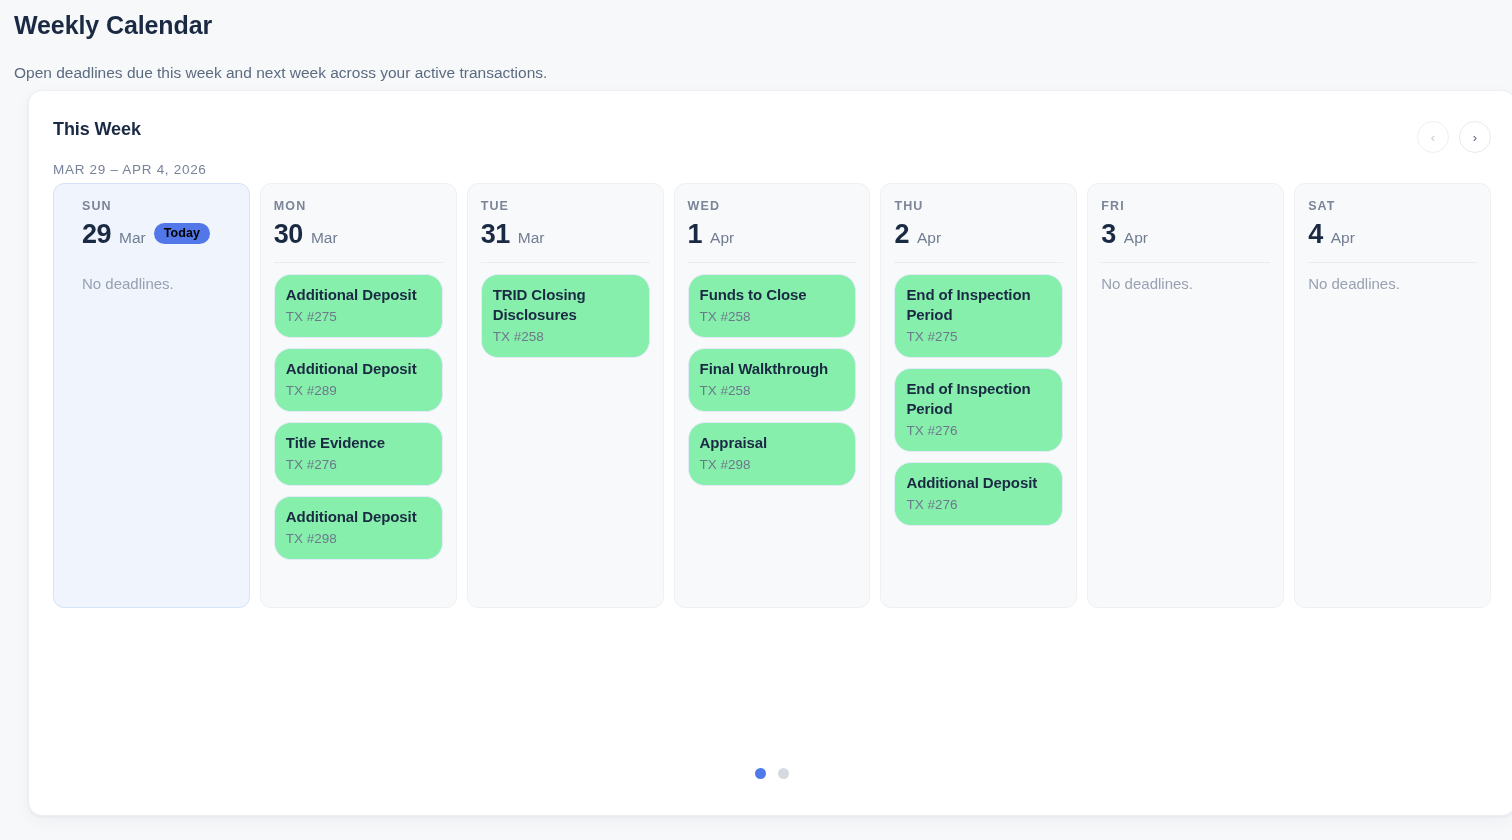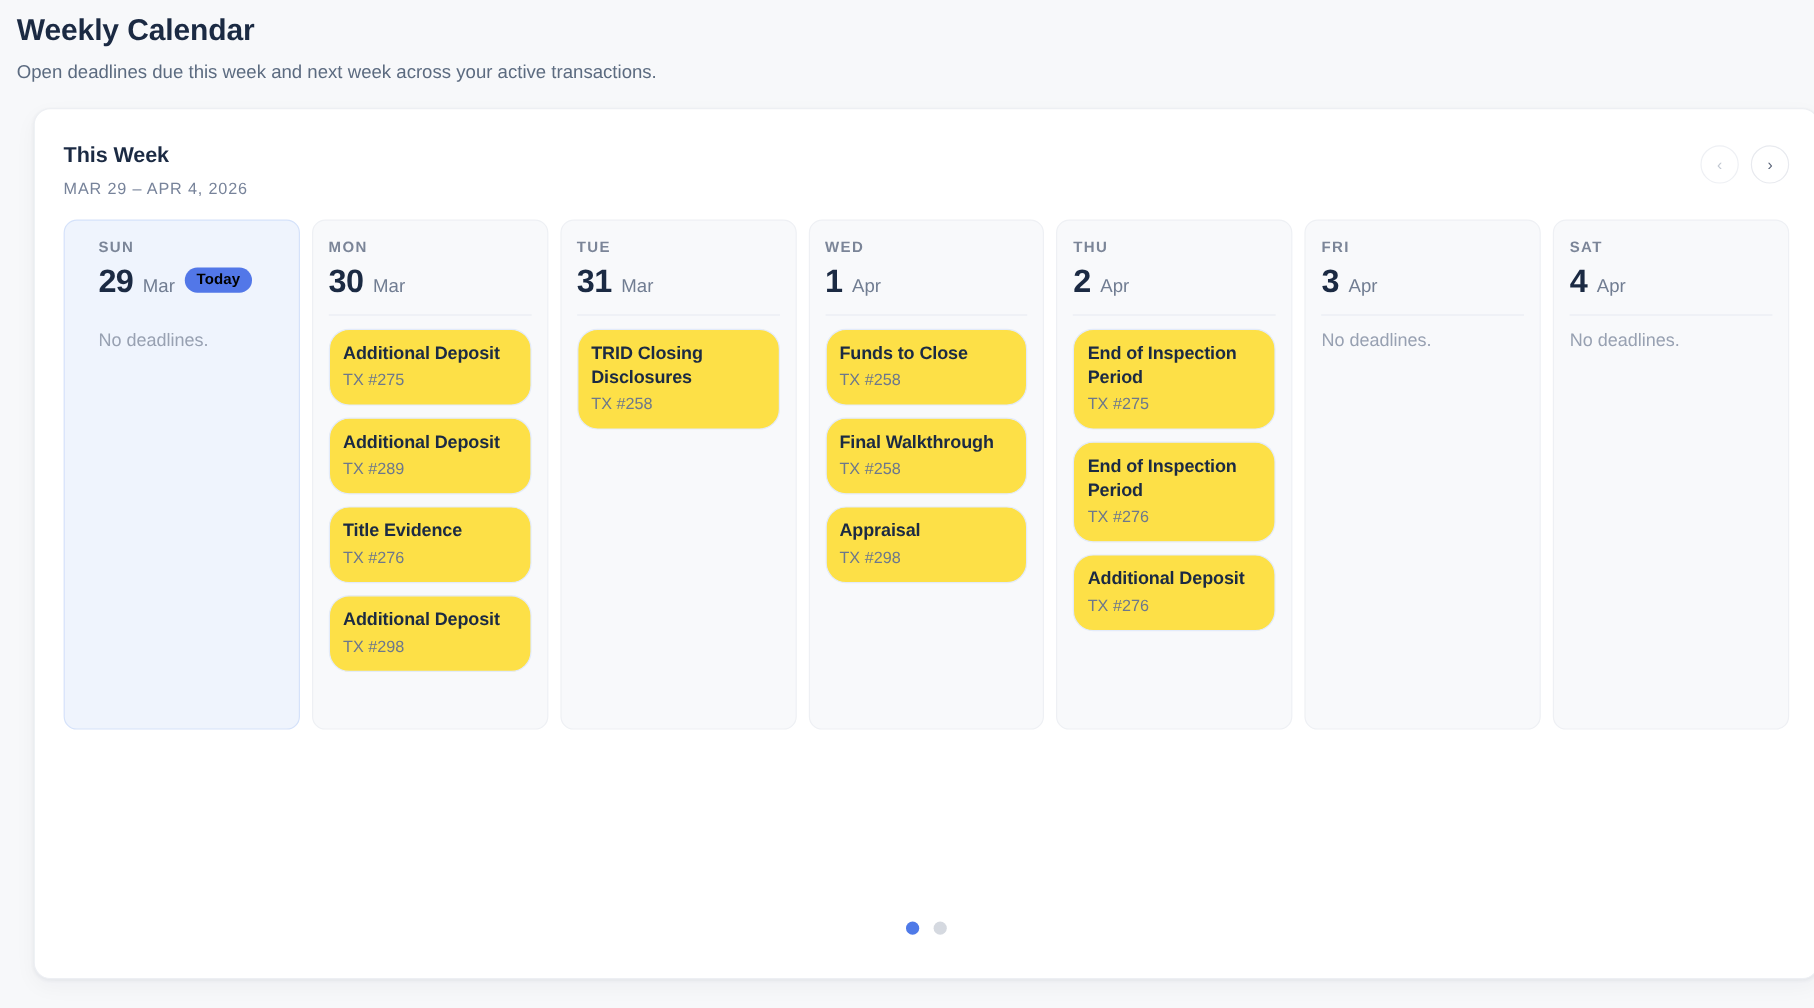--- a/index.html
+++ b/index.html
@@ -27,21 +27,21 @@
     font-weight: 700;
     color: #1b2a43;
     letter-spacing: -0.1px;
     line-height: 26px;
   }
 
   .page-subtitle {
     font-size: 15.5px;
     color: #5c6b80;
     line-height: 22px;
-    margin-top: 12px;
+    margin-top: 24px;
   }
 
   
   .panel {
     position: absolute;
     left: 28px;
     top: 90px;
     width: 1488px;
     height: 726px;
     background: #ffffff;
@@ -59,21 +59,21 @@
 
   .week-title {
     font-size: 18px;
     font-weight: 700;
     color: #1b2a43;
     line-height: 24px;
     letter-spacing: -0.1px;
   }
 
   .week-range {
-    margin-top: 8px;
+    margin-top: 20px;
     font-size: 13.5px;
     letter-spacing: 0.7px;
     color: #77839a;
     line-height: 18px;
   }
 
   .nav-group {
     position: absolute;
     right: 24px;
     top: 30px;
@@ -170,21 +170,21 @@
   .day-divider {
     height: 1px;
     background: #e9ecf2;
     margin: 11px 0 0 0;
   }
   .day-col.is-today .day-divider { background: transparent; }
 
   .events { margin-top: 11px; display: flex; flex-direction: column; gap: 10px; }
 
   .event {
-    background: #fde047;
+    background: #86efac;
     border: 1px solid #e3ebfa;
     border-radius: 17px;
     padding: 10px 11px 11px 11px;
     cursor: pointer;
   }
 
   .event-title {
     font-size: 15px;
     font-weight: 700;
     color: #1b2a43;

